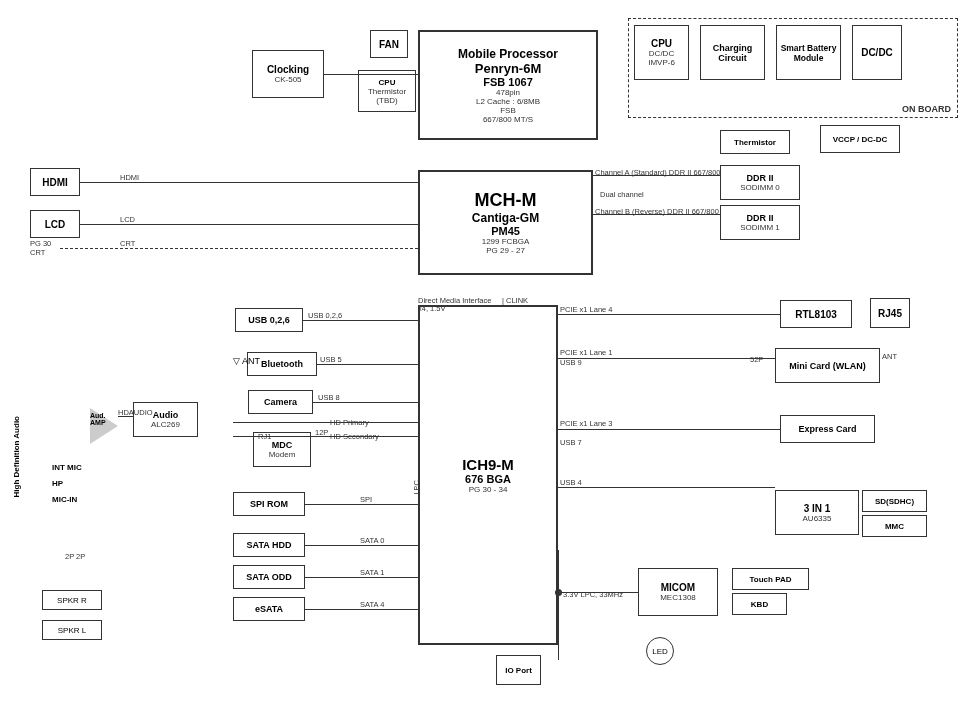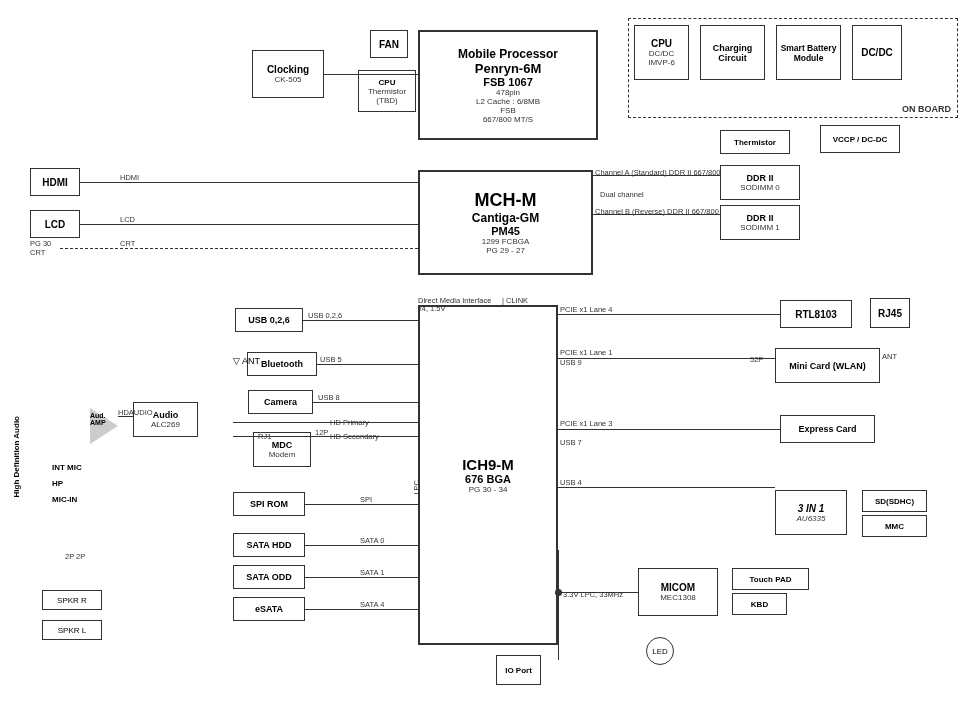--- a/index.html
+++ b/index.html
@@ -207,21 +207,21 @@
   </div>
 
   <div class="block" style="left:775px; top:348px; width:105px; height:35px;">
     <span class="block-title" style="font-size:9px;">Mini Card (WLAN)</span>
   </div>
 
   <div class="block" style="left:780px; top:415px; width:95px; height:28px;">
     <span class="block-title" style="font-size:9px;">Express Card</span>
   </div>
 
-  <div class="block" style="left:775px; top:490px; width:72px; height:45px;font-style:italic;">
+  <div class="block" style="left:775px; top:490px; width:84px; height:45px;">
     <span class="block-title">3 IN 1</span>
     <span class="block-sub">AU6335</span>
   </div>
 
   <div class="block" style="left:862px; top:490px; width:65px; height:22px;">
     <span class="block-title" style="font-size:8px;">SD(SDHC)</span>
   </div>
 
   <div class="block" style="left:862px; top:515px; width:65px; height:22px;">
     <span class="block-title" style="font-size:8px;">MMC</span>

